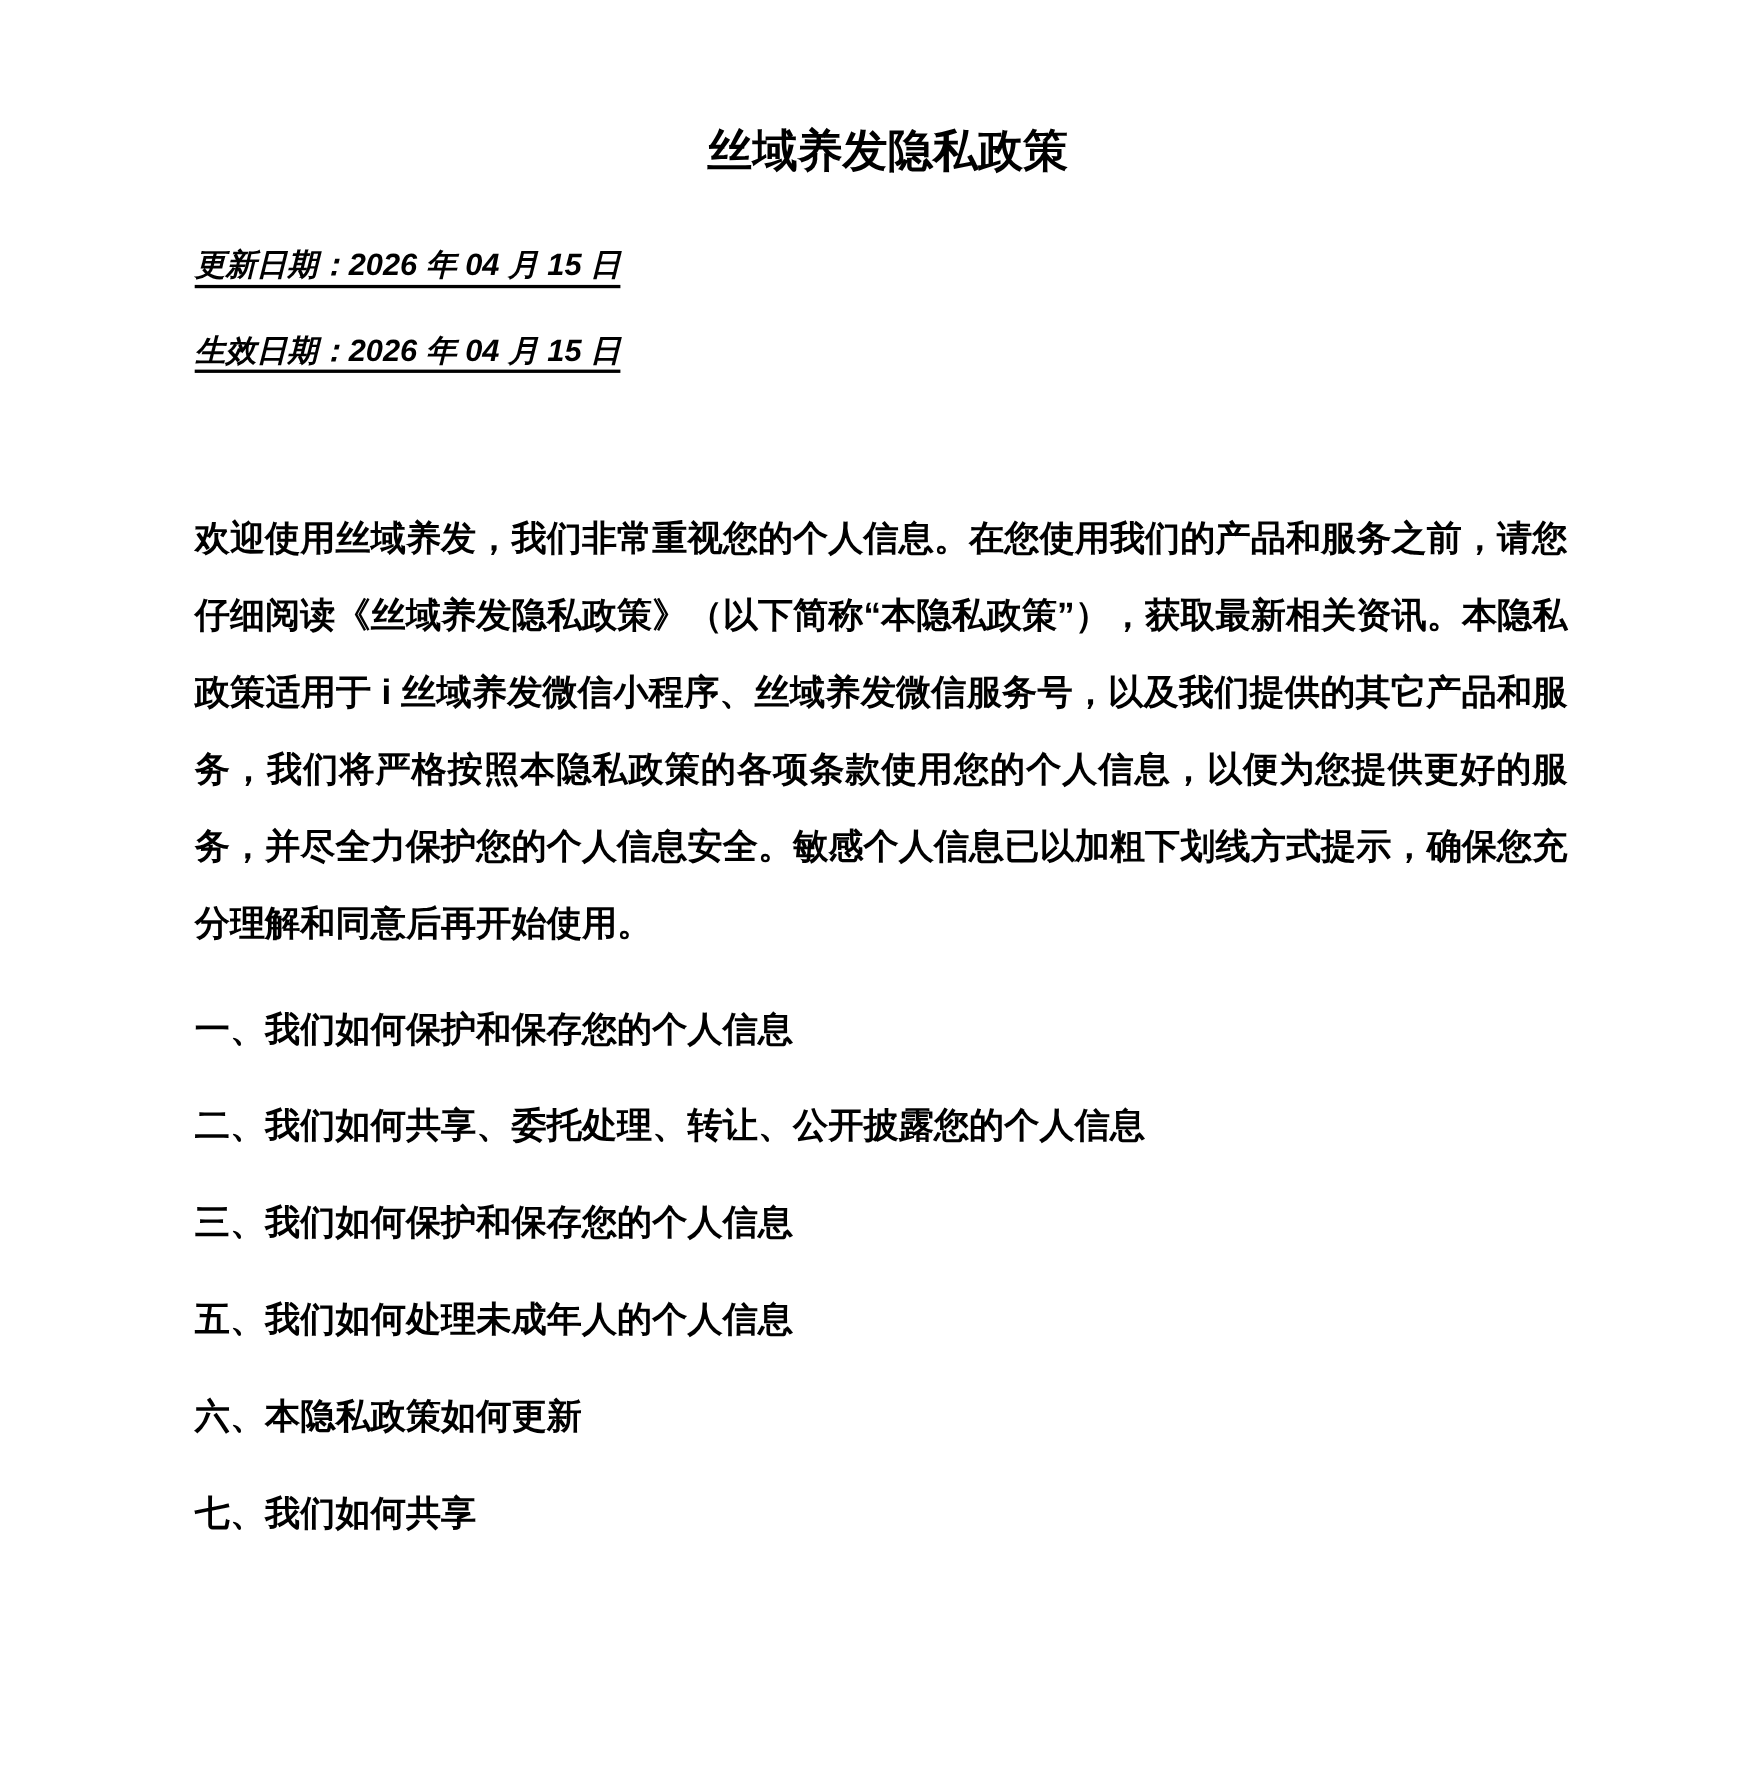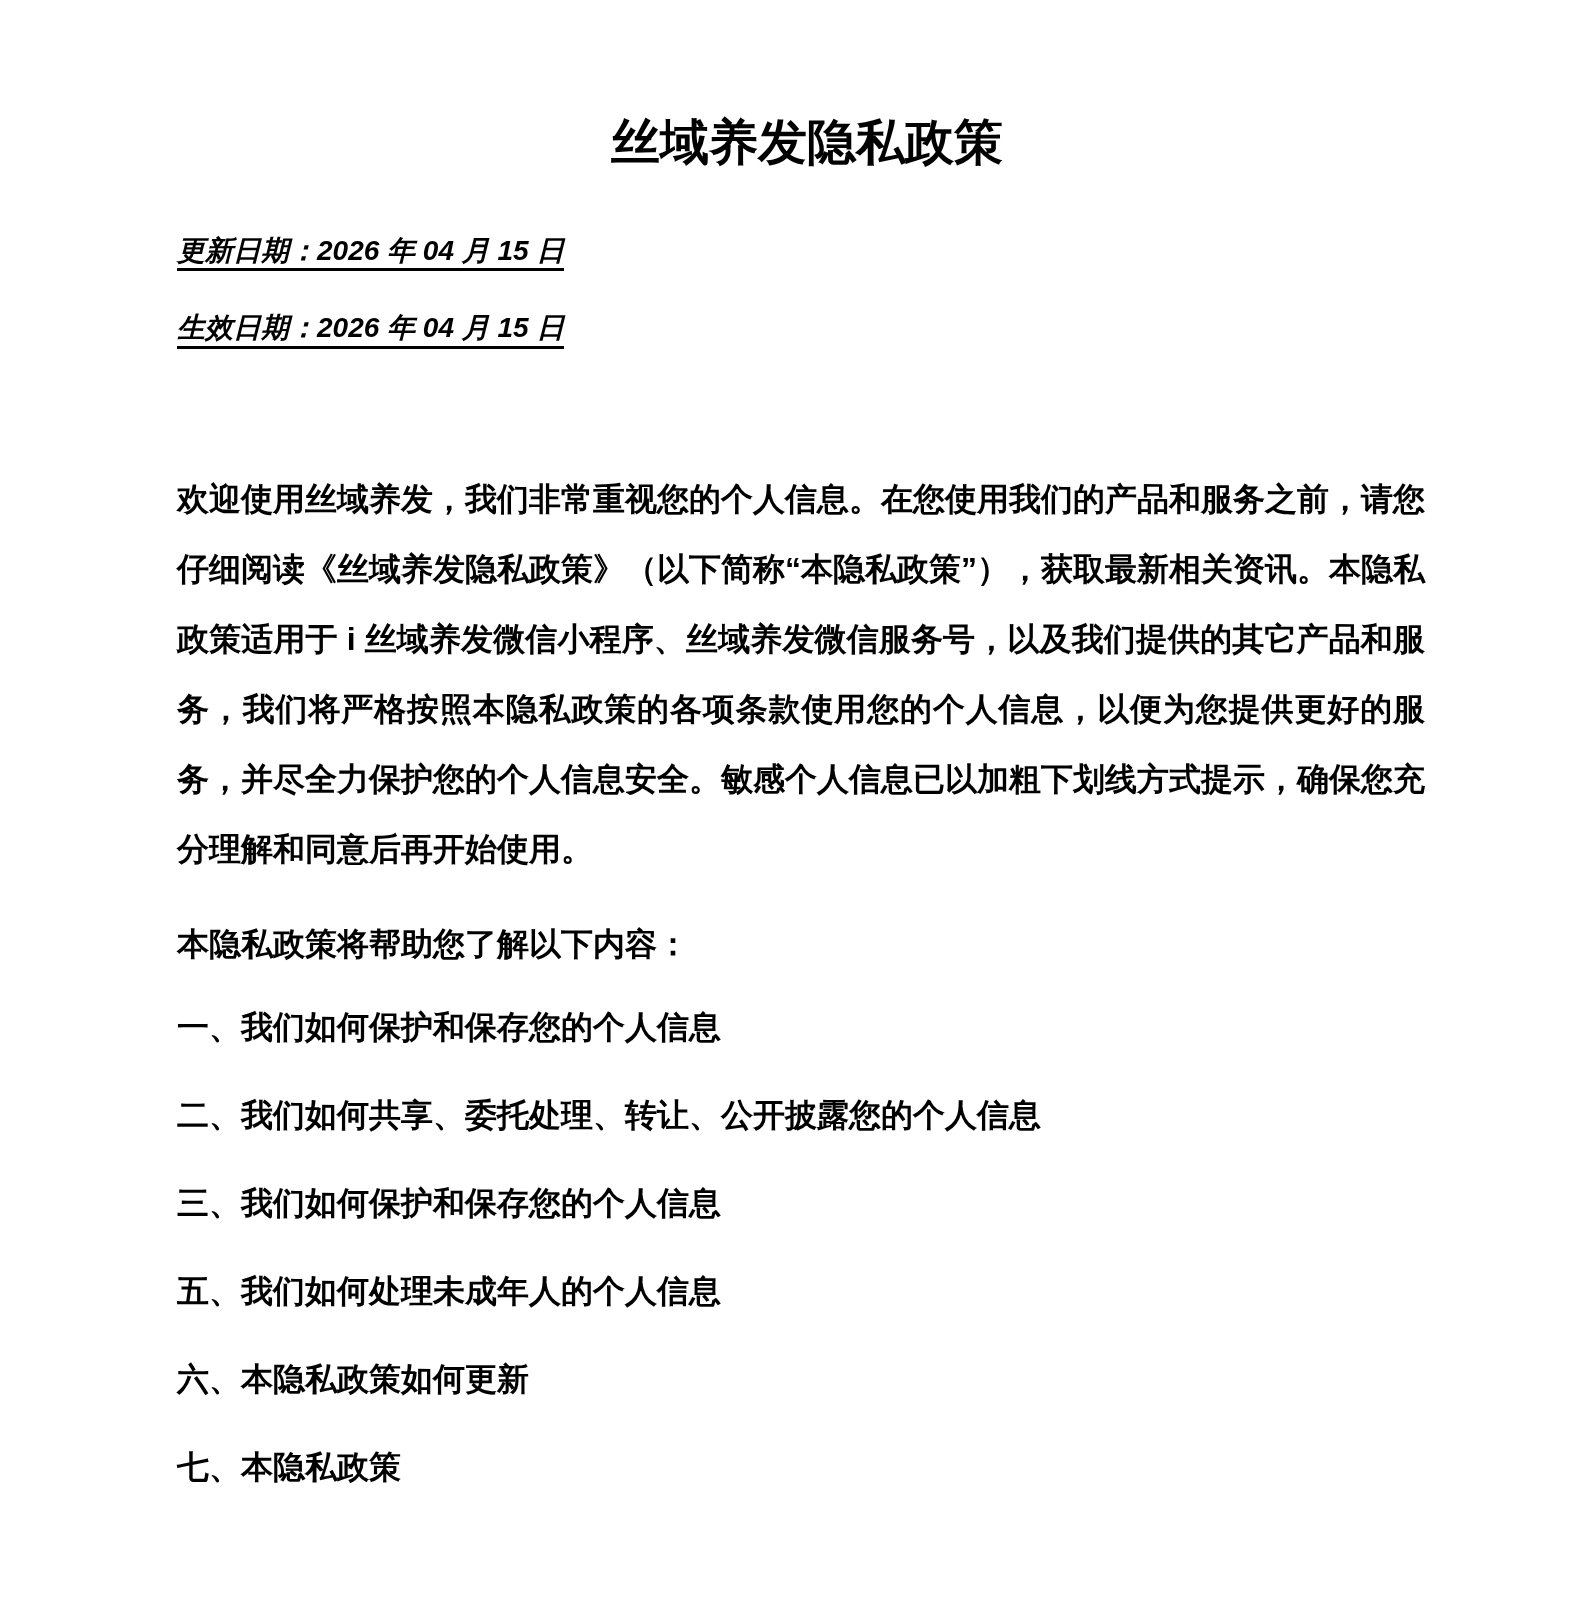--- a/index.html
+++ b/index.html
@@ -17,21 +17,21 @@
   }
   .page {
     box-sizing: border-box;
     width: 1587px;
     height: 1608px;
     padding: 0 150px 0 177px;
     background: #ffffff;
   }
   .doc-title {
     margin: 113px 0 0 0;
-    font-size: 49px;
+    font-size: 41px;
     line-height: 1.2;
     font-weight: bold;
     text-align: center;
     letter-spacing: 0px;
   }
   .date-row {
     margin: 62px 0 0 0;
   }
   .date-row.second {
     margin-top: 40px;
@@ -76,24 +76,23 @@
   <div class="date-row">
     <span class="date-underline"><span>更新日期：</span><span>2026 年 04 月 15 日</span></span>
   </div>
 
   <div class="date-row second">
     <span class="date-underline"><span>生效日期：</span><span>2026 年 04 月 15 日</span></span>
   </div>
 
   <p class="intro">欢迎使用丝域养发，我们非常重视您的个人信息。在您使用我们的产品和服务之前，请您仔细阅读《丝域养发隐私政策》（以下简称“本隐私政策”），获取最新相关资讯。本隐私政策适用于 i 丝域养发微信小程序、丝域养发微信服务号，以及我们提供的其它产品和服务，我们将严格按照本隐私政策的各项条款使用您的个人信息，以便为您提供更好的服务，并尽全力保护您的个人信息安全。敏感个人信息已以加粗下划线方式提示，确保您充分理解和同意后再开始使用。</p>
 
-  <div class="toc-heading">本隐私政策将帮助您了解以下内容：</div>
 
   <div>
     <div class="toc-item first">一、我们如何保护和保存您的个人信息</div>
     <div class="toc-item">二、我们如何共享、委托处理、转让、公开披露您的个人信息</div>
     <div class="toc-item">三、我们如何保护和保存您的个人信息</div>
     <div class="toc-item">五、我们如何处理未成年人的个人信息</div>
     <div class="toc-item">六、本隐私政策如何更新</div>
-    <div class="toc-item">七、本隐私政策</div>
+    <div class="toc-item">七、我们如何共享</div>
   </div>
 
 </div>
 
 </body></html>

